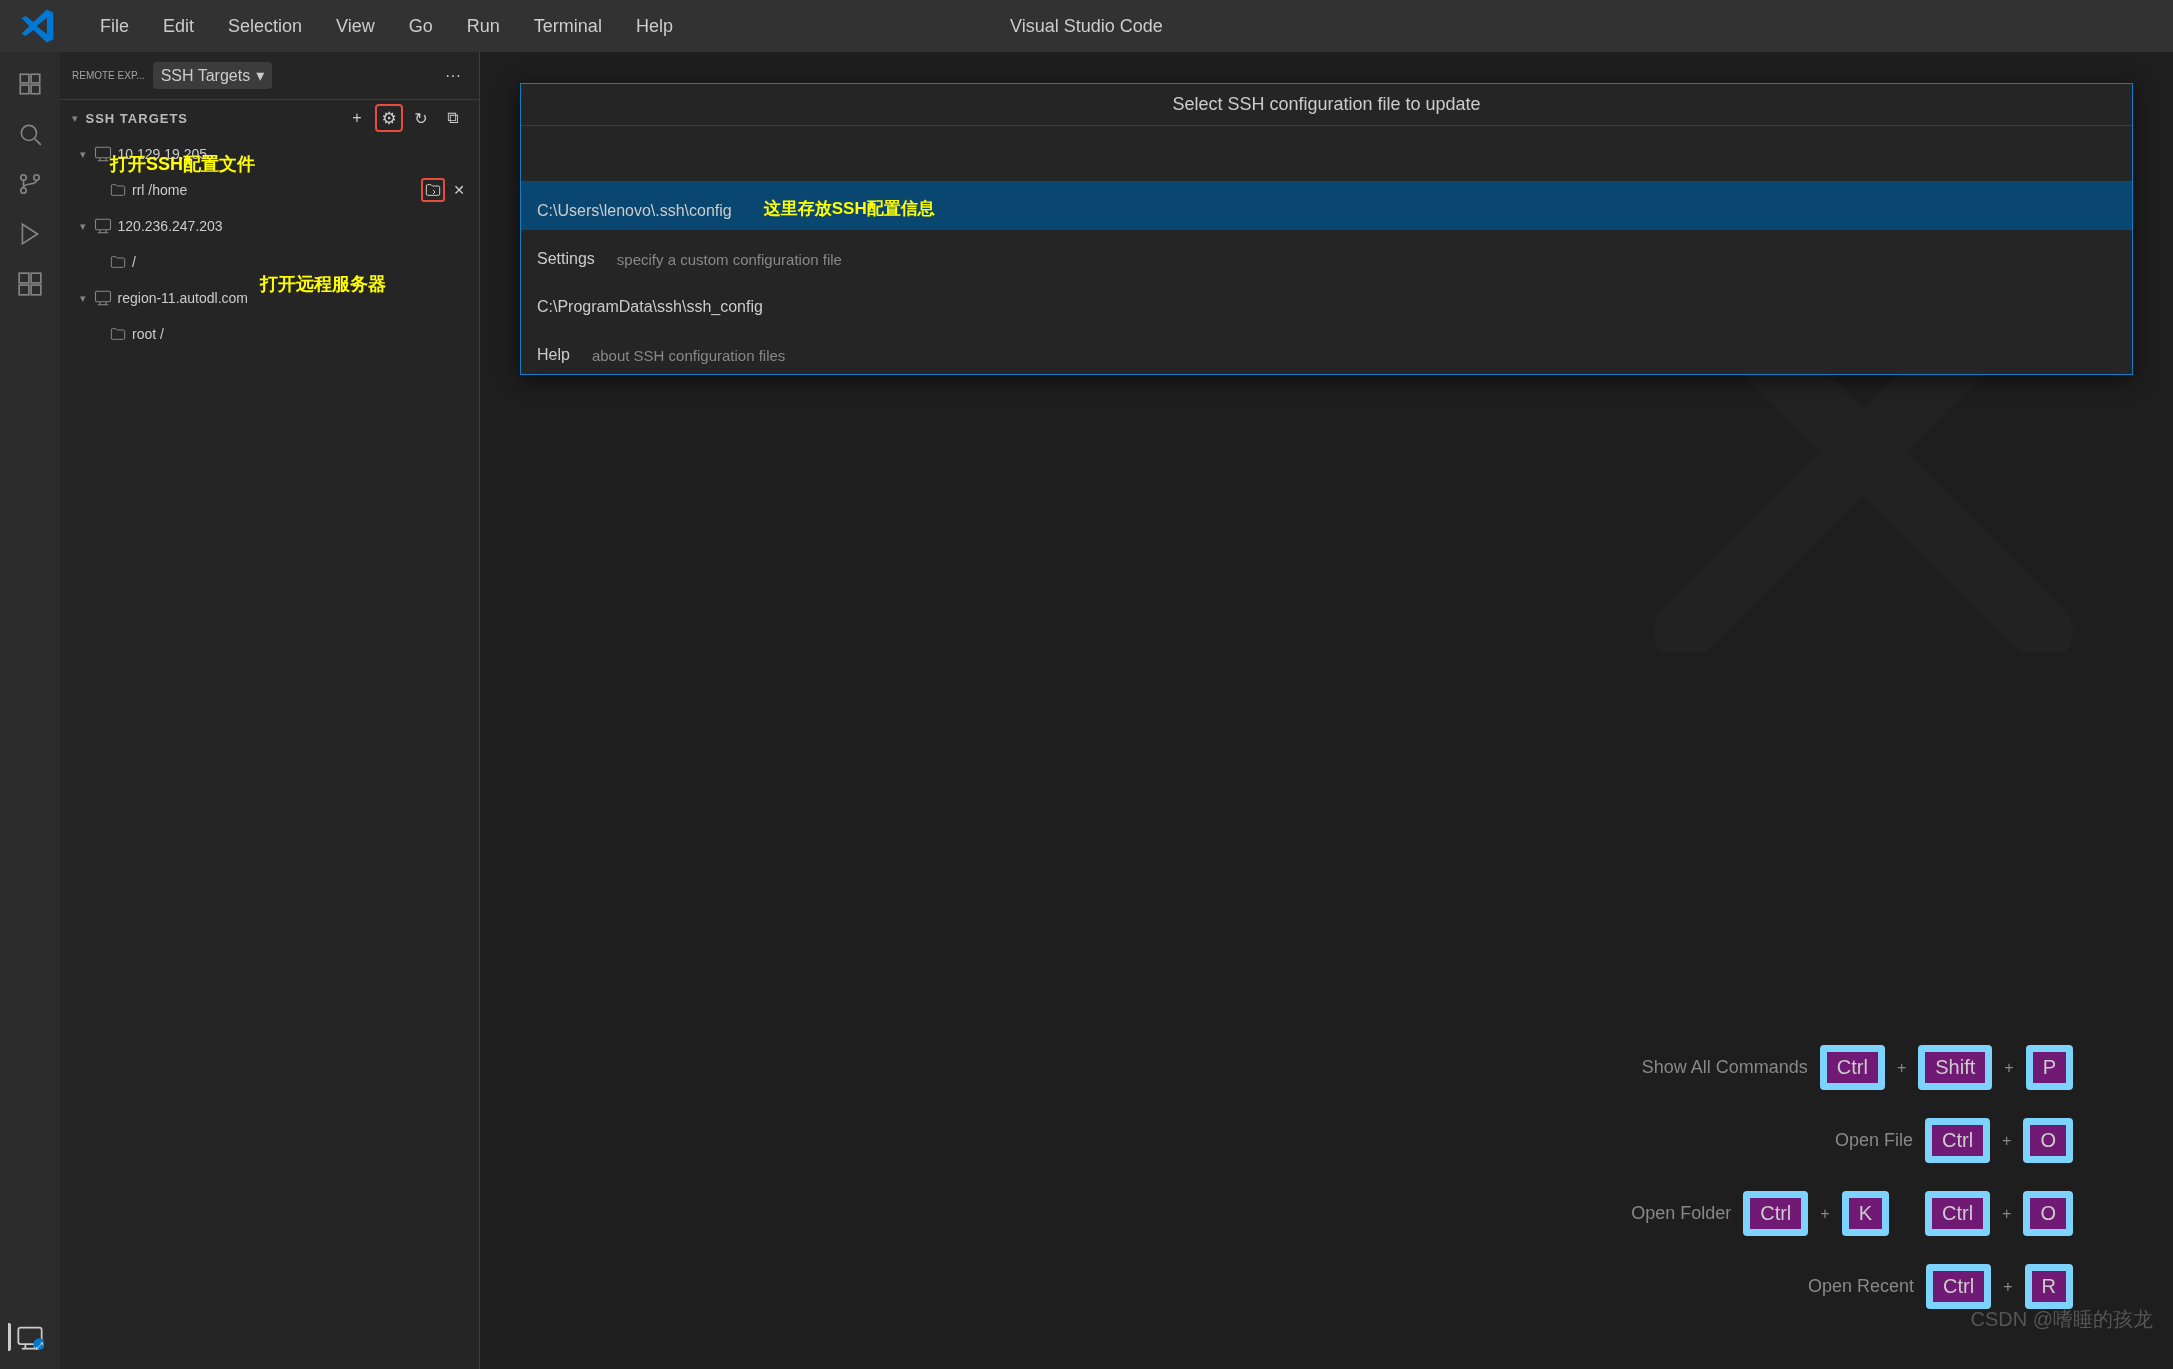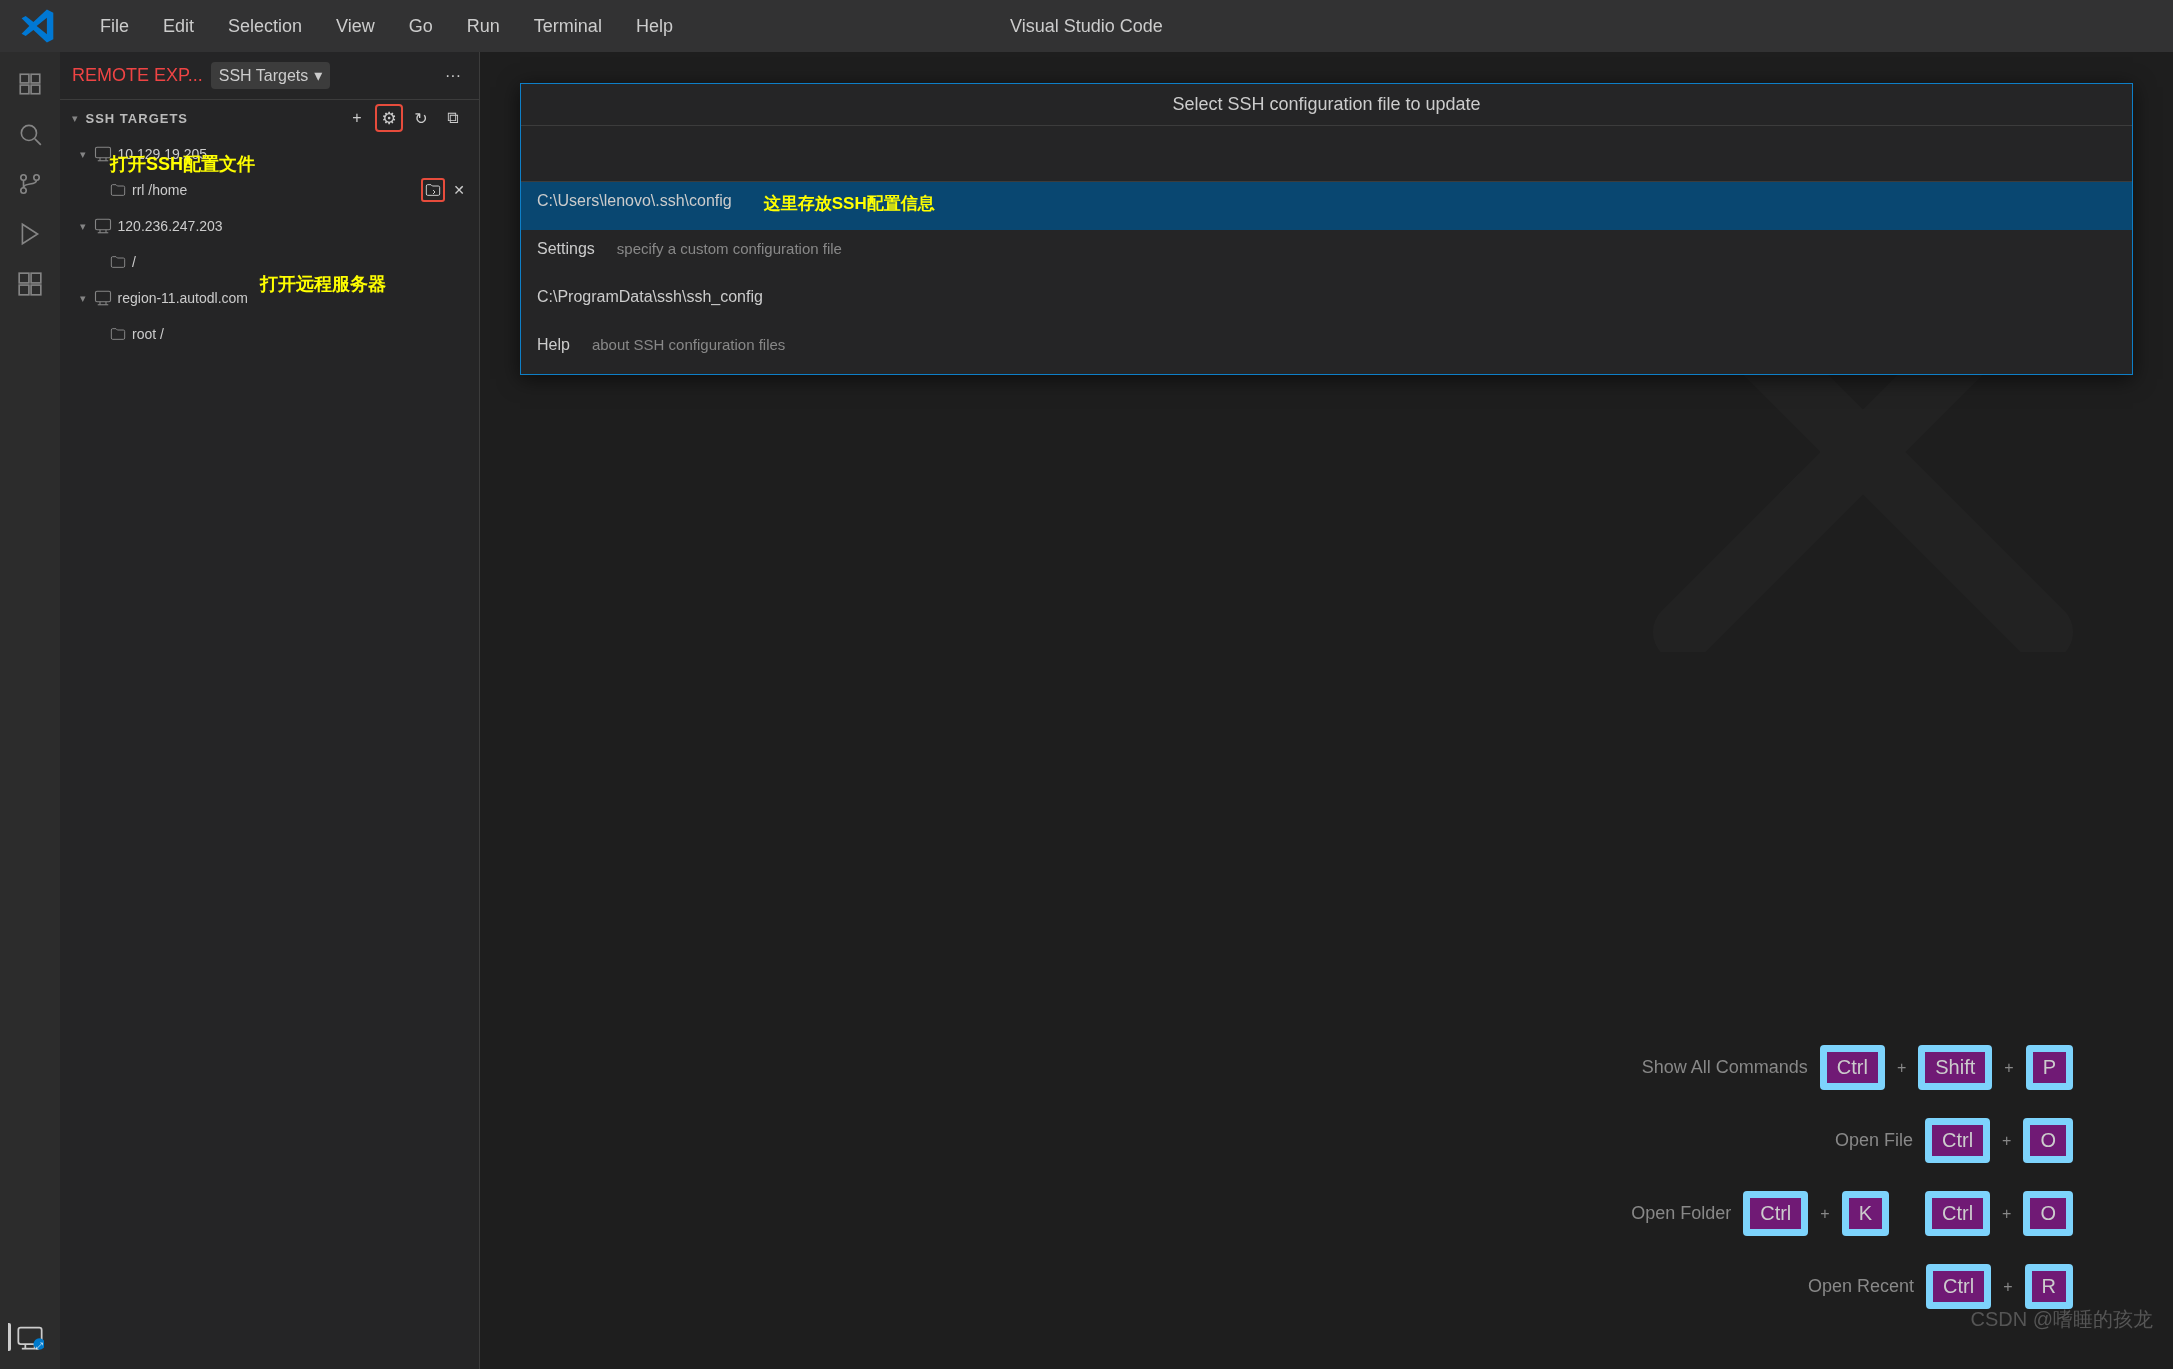--- a/index.html
+++ b/index.html
@@ -239,21 +239,21 @@
       border: none;
       color: #cccccc;
       font-size: 18px;
       outline: none;
     }
     .command-list {
       border-top: 1px solid #3c3c3c;
     }
     .command-item {
       display: flex;
-      align-items: flex-start;
+      align-items: flex-end;
       padding: 10px 16px;
       cursor: pointer;
       gap: 12px;
       height: 48px;
     }
     .command-item.selected { background: #094771; }
     .command-item-path {
       font-size: 16px;
       color: #cccccc;
     }
@@ -396,21 +396,21 @@
           <circle cx="20" cy="18" r="5" fill="#007acc" stroke="none"></circle>
           <text x="20" y="22" text-anchor="middle" font-size="8" fill="white" stroke="none">⤢</text>
         </svg>
       </div>
     </div>
   </div>
 
   <div class="sidebar" style="position:relative;">
 
     <div class="sidebar-header">
-      <span class="sidebar-header-text" style="font-size:18px; color:#ef4444;">REMOTE EXP...</span>
+      <span class="sidebar-header-text" style="font-size:10px; color:#a3a3a3;">REMOTE EXP...</span>
       <div class="ssh-targets-dropdown">
         <span>SSH Targets</span>
         <span>▾</span>
       </div>
       <div class="sidebar-header-actions">
         <span class="header-action-btn">···</span>
       </div>
     </div>
 
     <div class="section-header">

